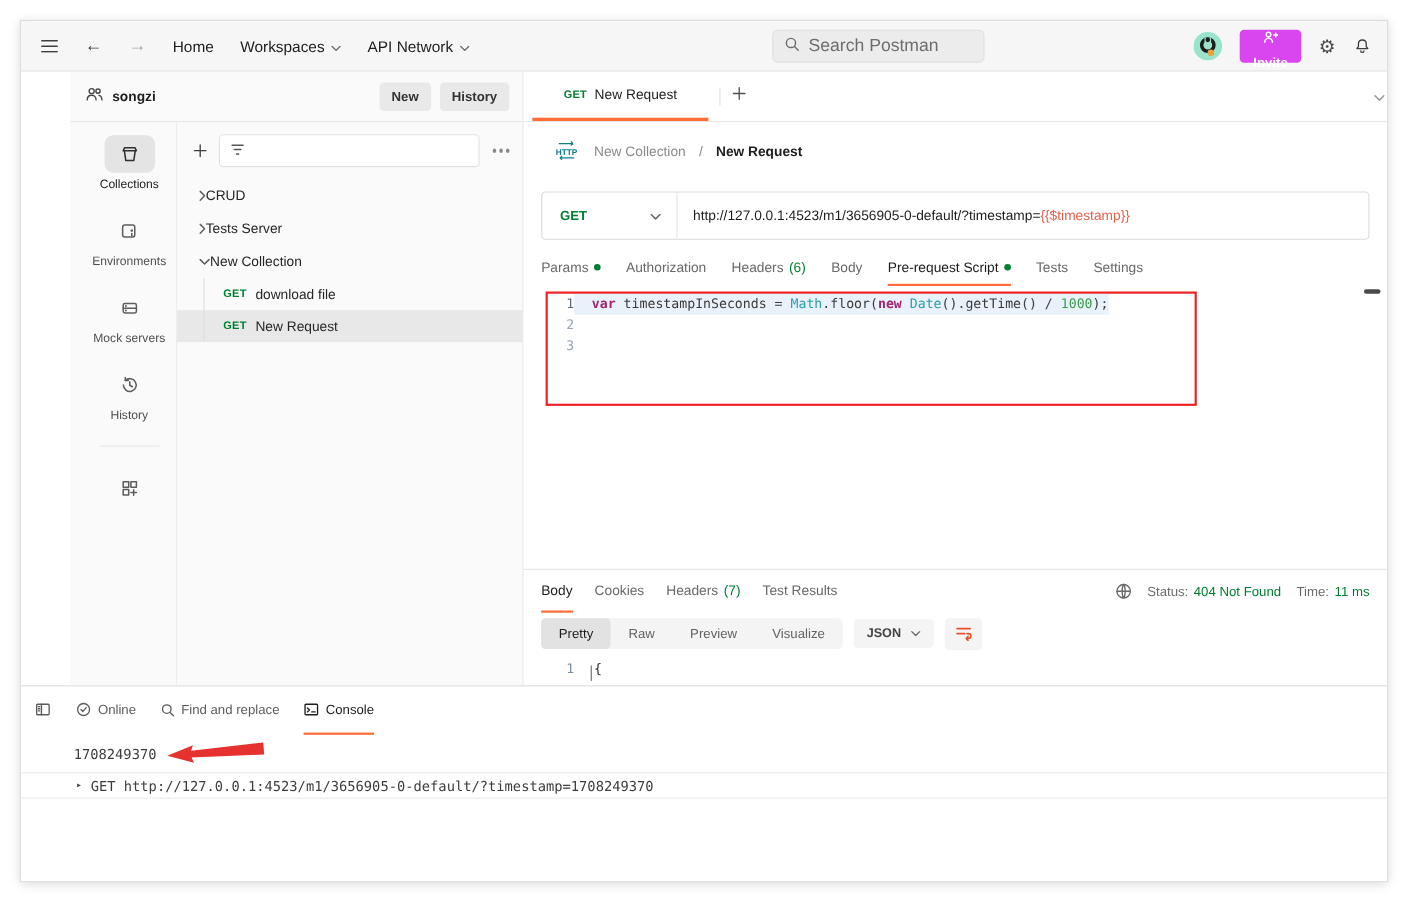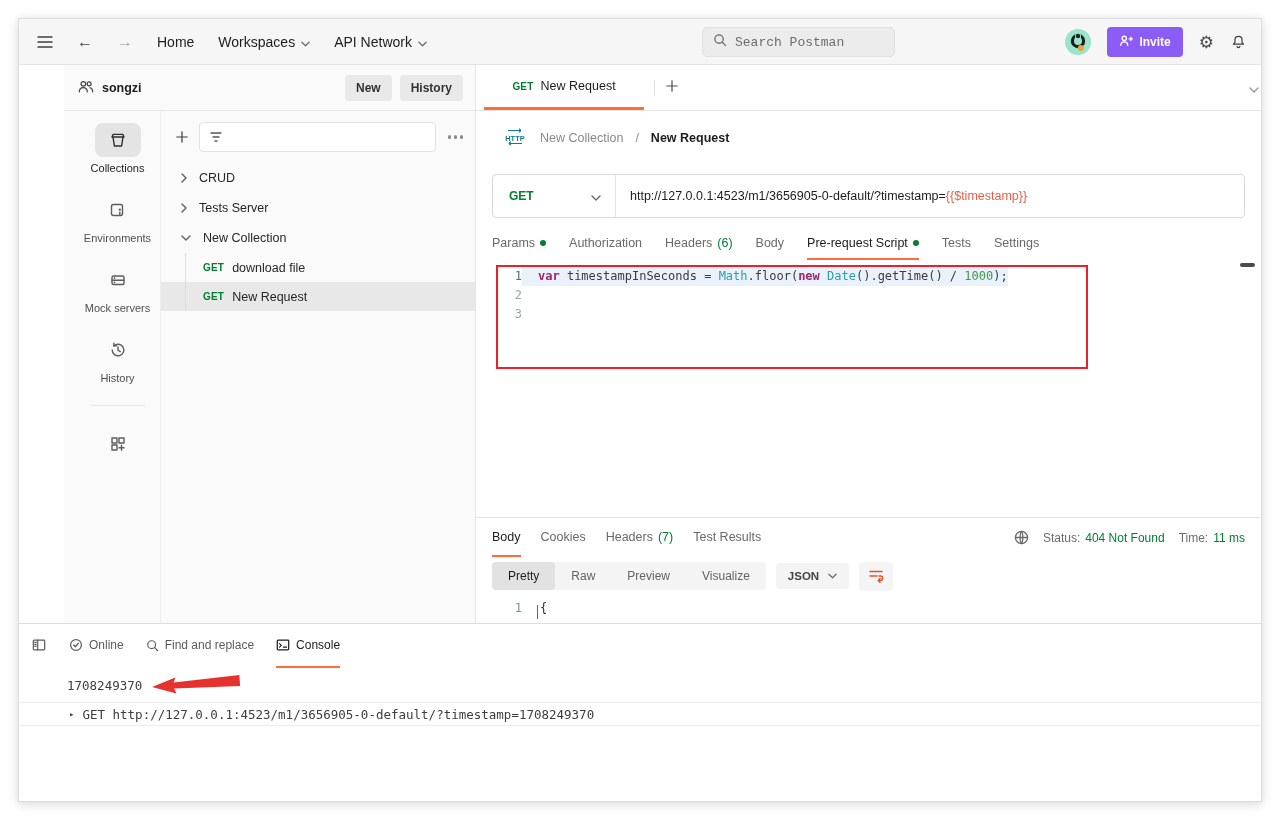--- a/index.html
+++ b/index.html
@@ -16,26 +16,26 @@
     display:flex; align-items:center; position:relative; flex:none; }
   .topbar .left { display:flex; align-items:center; gap:24px; padding-left:18px; }
   .icon-btn { display:flex; align-items:center; justify-content:center; color:#3f3f3f; cursor:pointer; background:none; border:none; }
   .arrow-txt { font-size:16px; color:#3f3f3f; }
   .arrow-txt.dim { color:#a9a9a9; }
   .nav-item { font-size:14px; color:#1d1d1d; display:flex; align-items:center; gap:6px; cursor:pointer; }
   .chev { color:#6b6b6b; }
   .searchbox { position:absolute; left:683px; top:8px; width:193px; height:30px;
     background:#ececec; border:1px solid #e0e0e0; border-radius:5px;
     display:flex; align-items:center; gap:8px; padding:0 10px; color:#6d6d6d; }
-  .searchbox input { border:none; background:transparent; outline:none; font-size:13px;
-    color:#3d3d3d; font-family:Liberation Mono, monospace; width:140px; }
+  .searchbox input { border:none; background:transparent; outline:none; font-size:16px;
+    color:#3d3d3d; font-family:Liberation Sans, sans-serif; width:140px; }
   .searchbox input::placeholder { color:#6d6d6d; }
   .topbar .right { position:absolute; right:14px; top:0; height:46px; display:flex; align-items:center; gap:16px; }
-  .invite-btn { height:30px; padding:0 12px; background:#8b5cf6; color:#fff; border:none; border-radius:4px;
-    font-size:12px; font-weight:bold; display:flex; align-items:center; gap:6px; cursor:pointer; }
+  .invite-btn { height:30px; padding:0 12px; background:#d946ef; color:#fff; border:none; border-radius:4px;
+    font-size:12px; font-weight:bold; display:flex; align-items:center; gap:6px; cursor:pointer;flex-direction:column; }
   .gear { font-size:17px; color:#4a4a4a; }
 
   
   .body-row { height:558px; display:flex; flex:none;padding-left:45px; }
 
   
   .sidebar { width:412px; flex:none; background:#fafafa; border-right:1px solid #e4e4e4; display:flex; flex-direction:column; }
   .side-head { height:46px; flex:none; border-bottom:1px solid #e7e7e7; display:flex; align-items:center; gap:8px; padding:0 12px 0 14px; }
   .side-head .ws-name { font-size:12.5px; font-weight:bold; color:#1d1d1d; }
   .side-head .btns { margin-left:auto; display:flex; gap:8px; }
@@ -46,21 +46,21 @@
   .rail-item .ic-wrap { width:46px; height:34px; display:flex; align-items:center; justify-content:center; border-radius:8px; }
   .rail-item.active .ic-wrap { background:#e4e4e4; }
   .rail-item .lbl { font-size:11px; color:#4f4f4f; }
   .rail-item.active .lbl { color:#1d1d1d; }
   .rail-div { width:54px; border-top:1px solid #e6e6e6; margin:2px 0; }
   .tree { flex:1; display:flex; flex-direction:column; min-width:0; }
   .tree-toolbar { display:flex; align-items:center; gap:10px; padding:11px 10px 11px 14px; }
   .filter-box { flex:1; height:30px; background:#fff; border:1px solid #e2e2e2; border-radius:4px; display:flex; align-items:center; padding:0 10px; }
   .more-dots { display:flex; gap:2.5px; padding:4px 2px; cursor:pointer; }
   .more-dots i { width:3.5px; height:3.5px; border-radius:50%; background:#8a8a8a; display:block; }
-  .tree-row { height:30px; display:flex; align-items:center; gap:12px; padding-left:20px; font-size:12.5px; color:#262626; cursor:pointer; }
+  .tree-row { height:30px; display:flex; align-items:center; padding-left:20px; font-size:12.5px; color:#262626; cursor:pointer; }
   .tree-row .tchev { color:#5f5f5f; display:flex; }
   .req-row { height:29px; display:flex; align-items:center; gap:8px; padding-left:42px; font-size:12.5px; color:#262626; position:relative; cursor:pointer; }
   .req-row.selected { background:#e8e8e8; }
   .req-row .guide { position:absolute; left:24px; top:0; bottom:0; border-left:1px solid #dedede; }
   .method-get { font-size:10px; font-weight:bold; color:#007f31; letter-spacing:.2px; }
 
   
   .main { flex:1; display:flex; flex-direction:column; background:#fff; min-width:0; }
   .tabstrip { height:46px; flex:none; border-bottom:1px solid #e6e6e6; display:flex; align-items:stretch; }
   .file-tab { width:160px; display:flex; align-items:center; justify-content:center; gap:7px;

